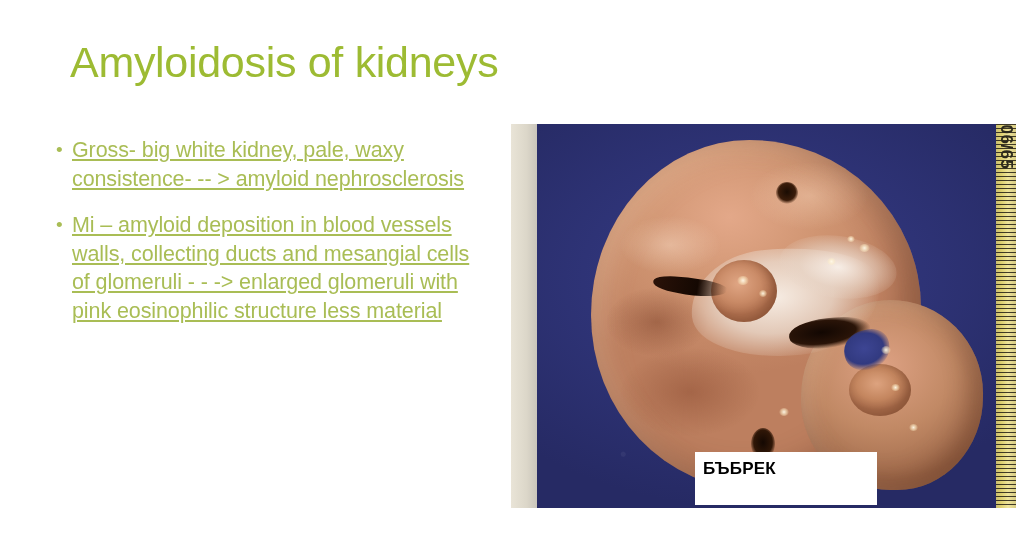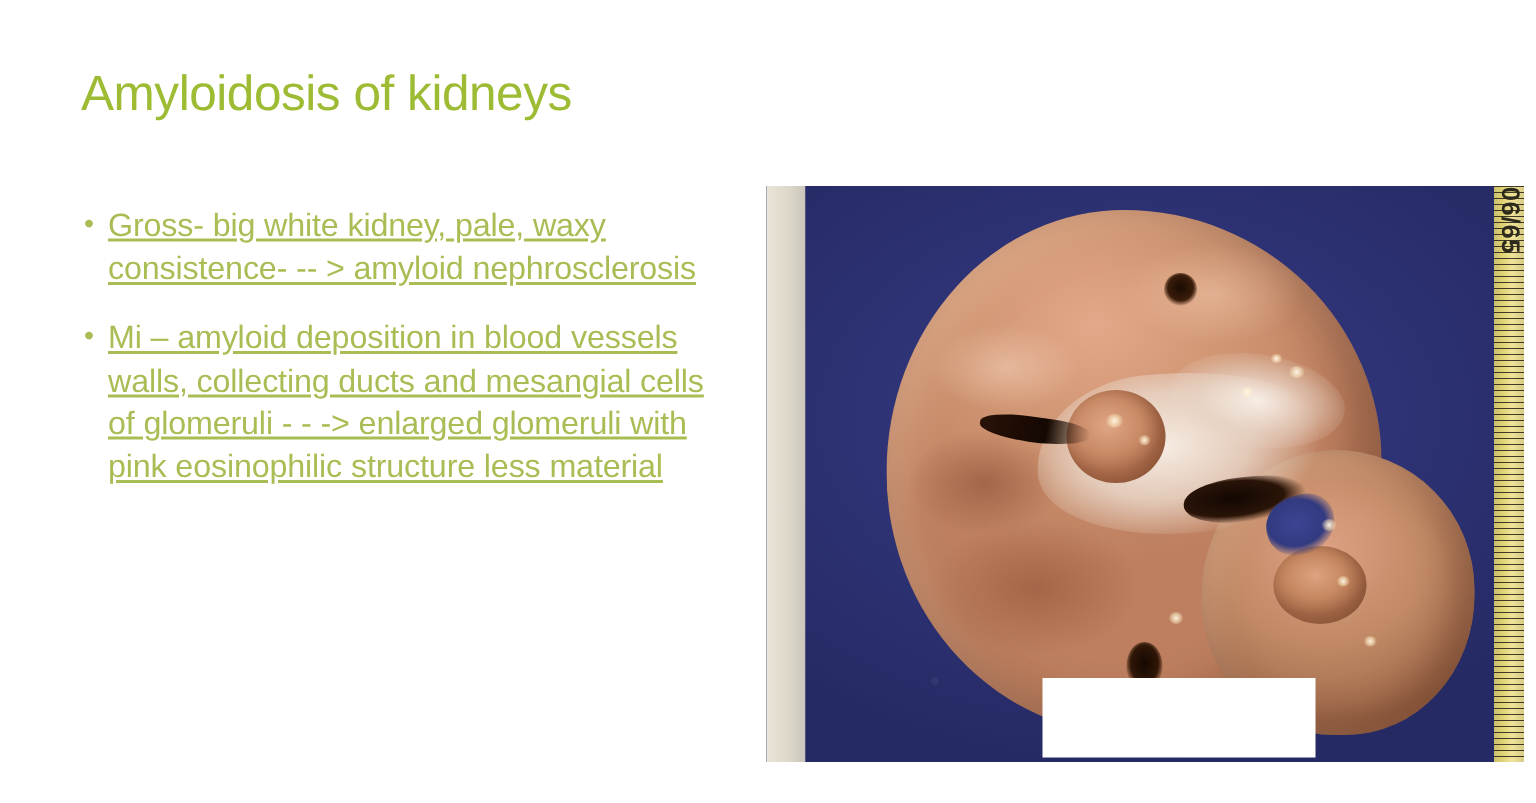--- a/index.html
+++ b/index.html
@@ -11,24 +11,24 @@
     width: 1024px;
     height: 535px;
     position: relative;
     overflow: hidden;
     font-family: "Liberation Sans", sans-serif;
   }
 
   
   #slide-title {
     position: absolute;
-    left: 54px;
+    left: 70px;
     top: 36px;
     width: 820px;
-    font-size: 33px;
+    font-size: 43px;
     line-height: 52px;
     font-weight: 400;
     letter-spacing: -0.3px;
     color: #9DBB33;
     white-space: nowrap;
   }
 
   
   #body-content {
     position: absolute;
@@ -304,15 +304,16 @@
     <div class="gleam" style="left:256px;top:96px;width:8px;height:6px;"></div>
     <div class="gleam" style="left:318px;top:284px;width:9px;height:7px;"></div>
   </div>
 
   <div class="photo-ruler">
     <div class="photo-ruler-ticks"></div>
     <div class="photo-ruler-label">706/65</div>
   </div>
 
   <div id="photo-caption">
+    <span class="caption-line">БЪБРЕК</span>
   </div>
 
 </div>
 
 </body></html>

